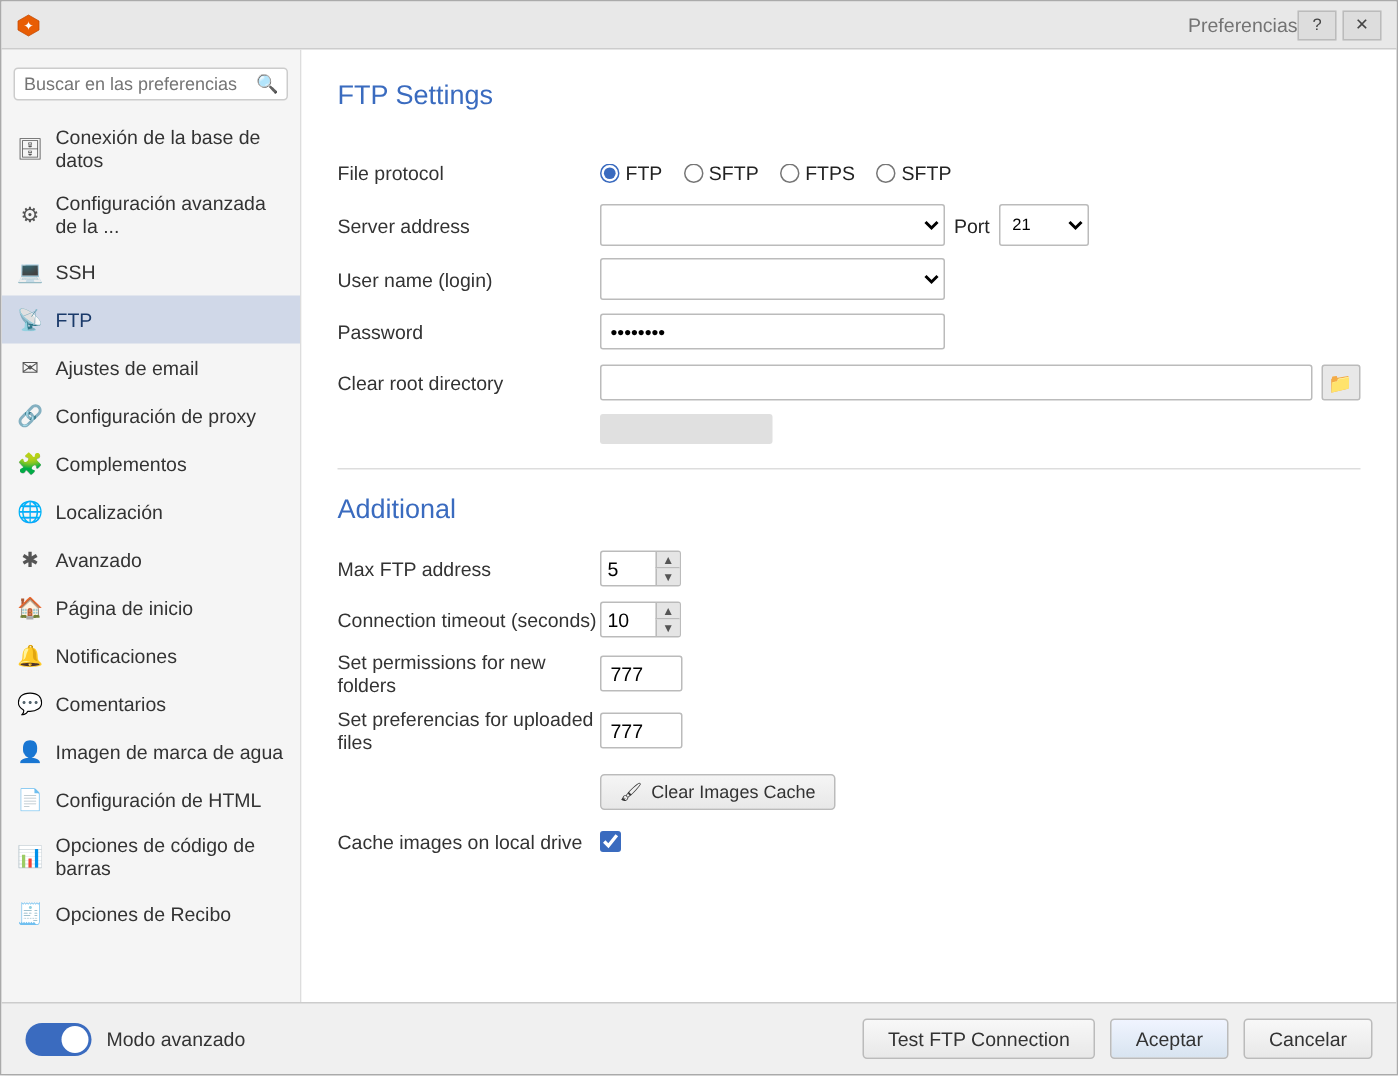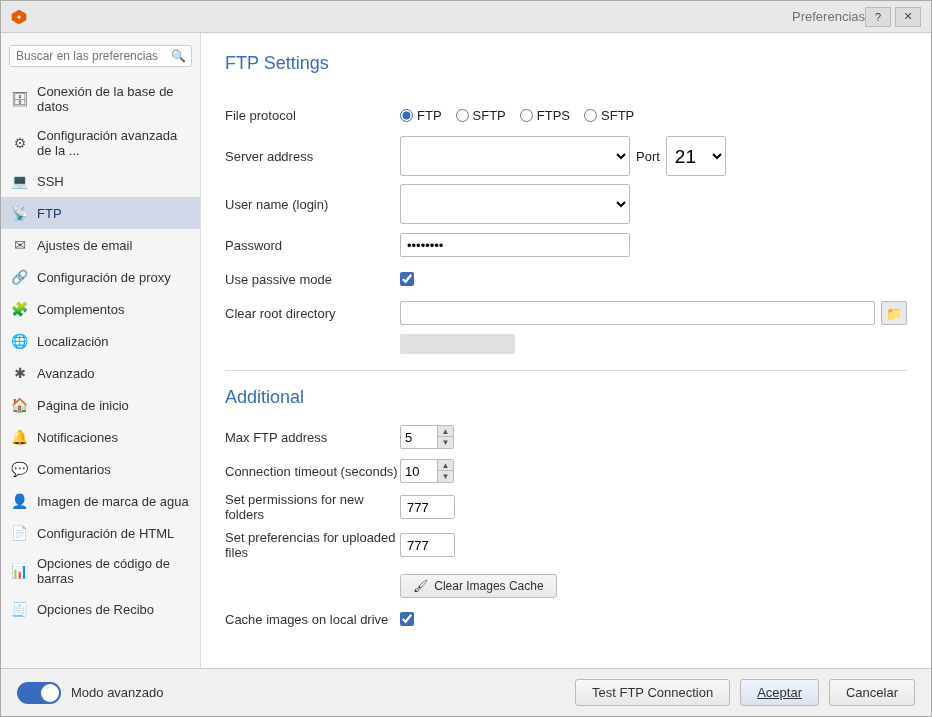--- a/index.html
+++ b/index.html
@@ -163,22 +163,22 @@
 
     .server-input { width: 230px; }
     .port-input { width: 55px; }
     .password-input { width: 230px; }
     .root-dir-input { flex: 1; }
 
     select.form-select {
       border: 1px solid #bbb;
       border-radius: 2px;
       padding: 2px 4px;
-      font-size: 19px;
-      height: 40px;
+      font-size: 11px;
+      height: 28px;
       background: white;
       outline: none;
       min-width: 60px;
     }
 
     .spinner-input-wrap {
       display: flex;
       align-items: center;
       border: 1px solid #bbb;
       border-radius: 2px;
@@ -266,21 +266,21 @@
 
     .footer-btn {
       padding: 5px 16px;
       border: 1px solid #bbb;
       border-radius: 3px;
       background: linear-gradient(to bottom, #f8f8f8, #e8e8e8);
       cursor: pointer;
       font-size: 13px;
       color: #333;
     }
-    .footer-btn.primary { background: linear-gradient(to bottom, #f0f4ff, #d8e4f0); text-decoration: underline; }
+    .footer-btn.primary { background: linear-gradient(to bottom, #f0f4ff, #d8e4f0); }
   </style>
 </head>
 <body>
 
 <div class="window">
 
   <div class="titlebar">
     <div class="titlebar-icon">
       <svg width="16" height="16" viewBox="0 0 16 16">
           <polygon points="8,1 15,5 15,11 8,15 1,11 1,5" fill="#e85d04" stroke="#c44a00" stroke-width="0.5"></polygon>
@@ -418,26 +418,20 @@
         </div>
       </div>
 
       <div class="form-row">
         <span class="form-label">Password</span>
         <div class="form-controls">
           <input type="password" class="text-input password-input" value="12345678" style="">
         </div>
       </div>
 
-      <div class="form-row">
-        <span class="form-label">Use passive mode</span>
-        <div class="form-controls">
-          <input type="checkbox" checked="" style="">
-        </div>
-      </div>
 
       <div class="form-row">
         <span class="form-label">Clear root directory</span>
         <div class="form-controls" style="flex:1;">
           <input type="text" class="text-input root-dir-input" style="width: 400px;">
           <button class="browse-btn">📁</button>
         </div>
       </div>
 
       <div style="margin-left:175px; margin-bottom:10px; display:flex; gap:6px;">

